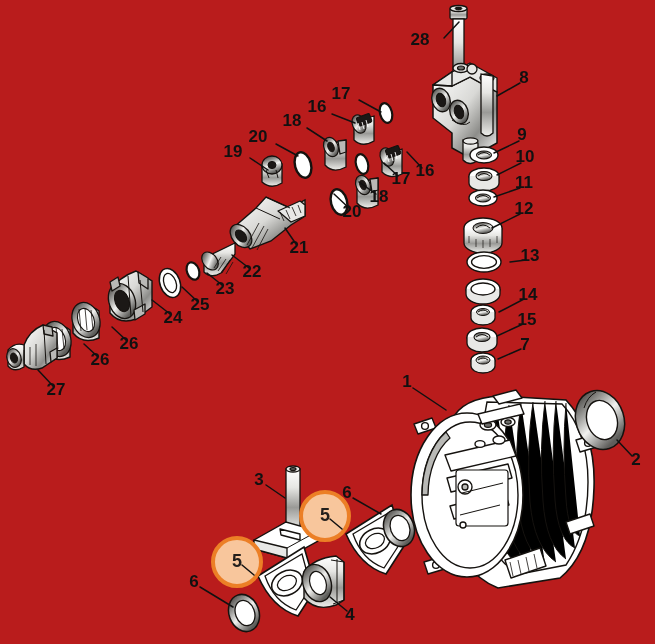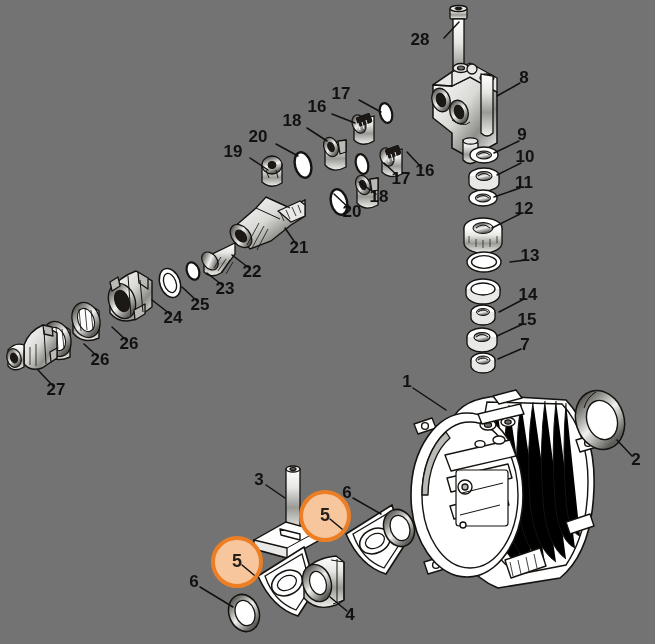--- a/index.html
+++ b/index.html
@@ -5,21 +5,21 @@
 <style>
   html,body{margin:0;padding:0;background:#fff;}
   body{
     font-family:"Liberation Sans", sans-serif;
     -webkit-font-smoothing:antialiased;
   }
   #diagram-root{
     position:relative;
     width:655px;
     height:644px;
-    background:#737373;
+    background:#b91c1c;
     overflow:hidden;
   }
   svg#parts-svg{
     position:absolute;
     left:0; top:0;
     width:655px;
     height:644px;
     display:block;
   }
   

